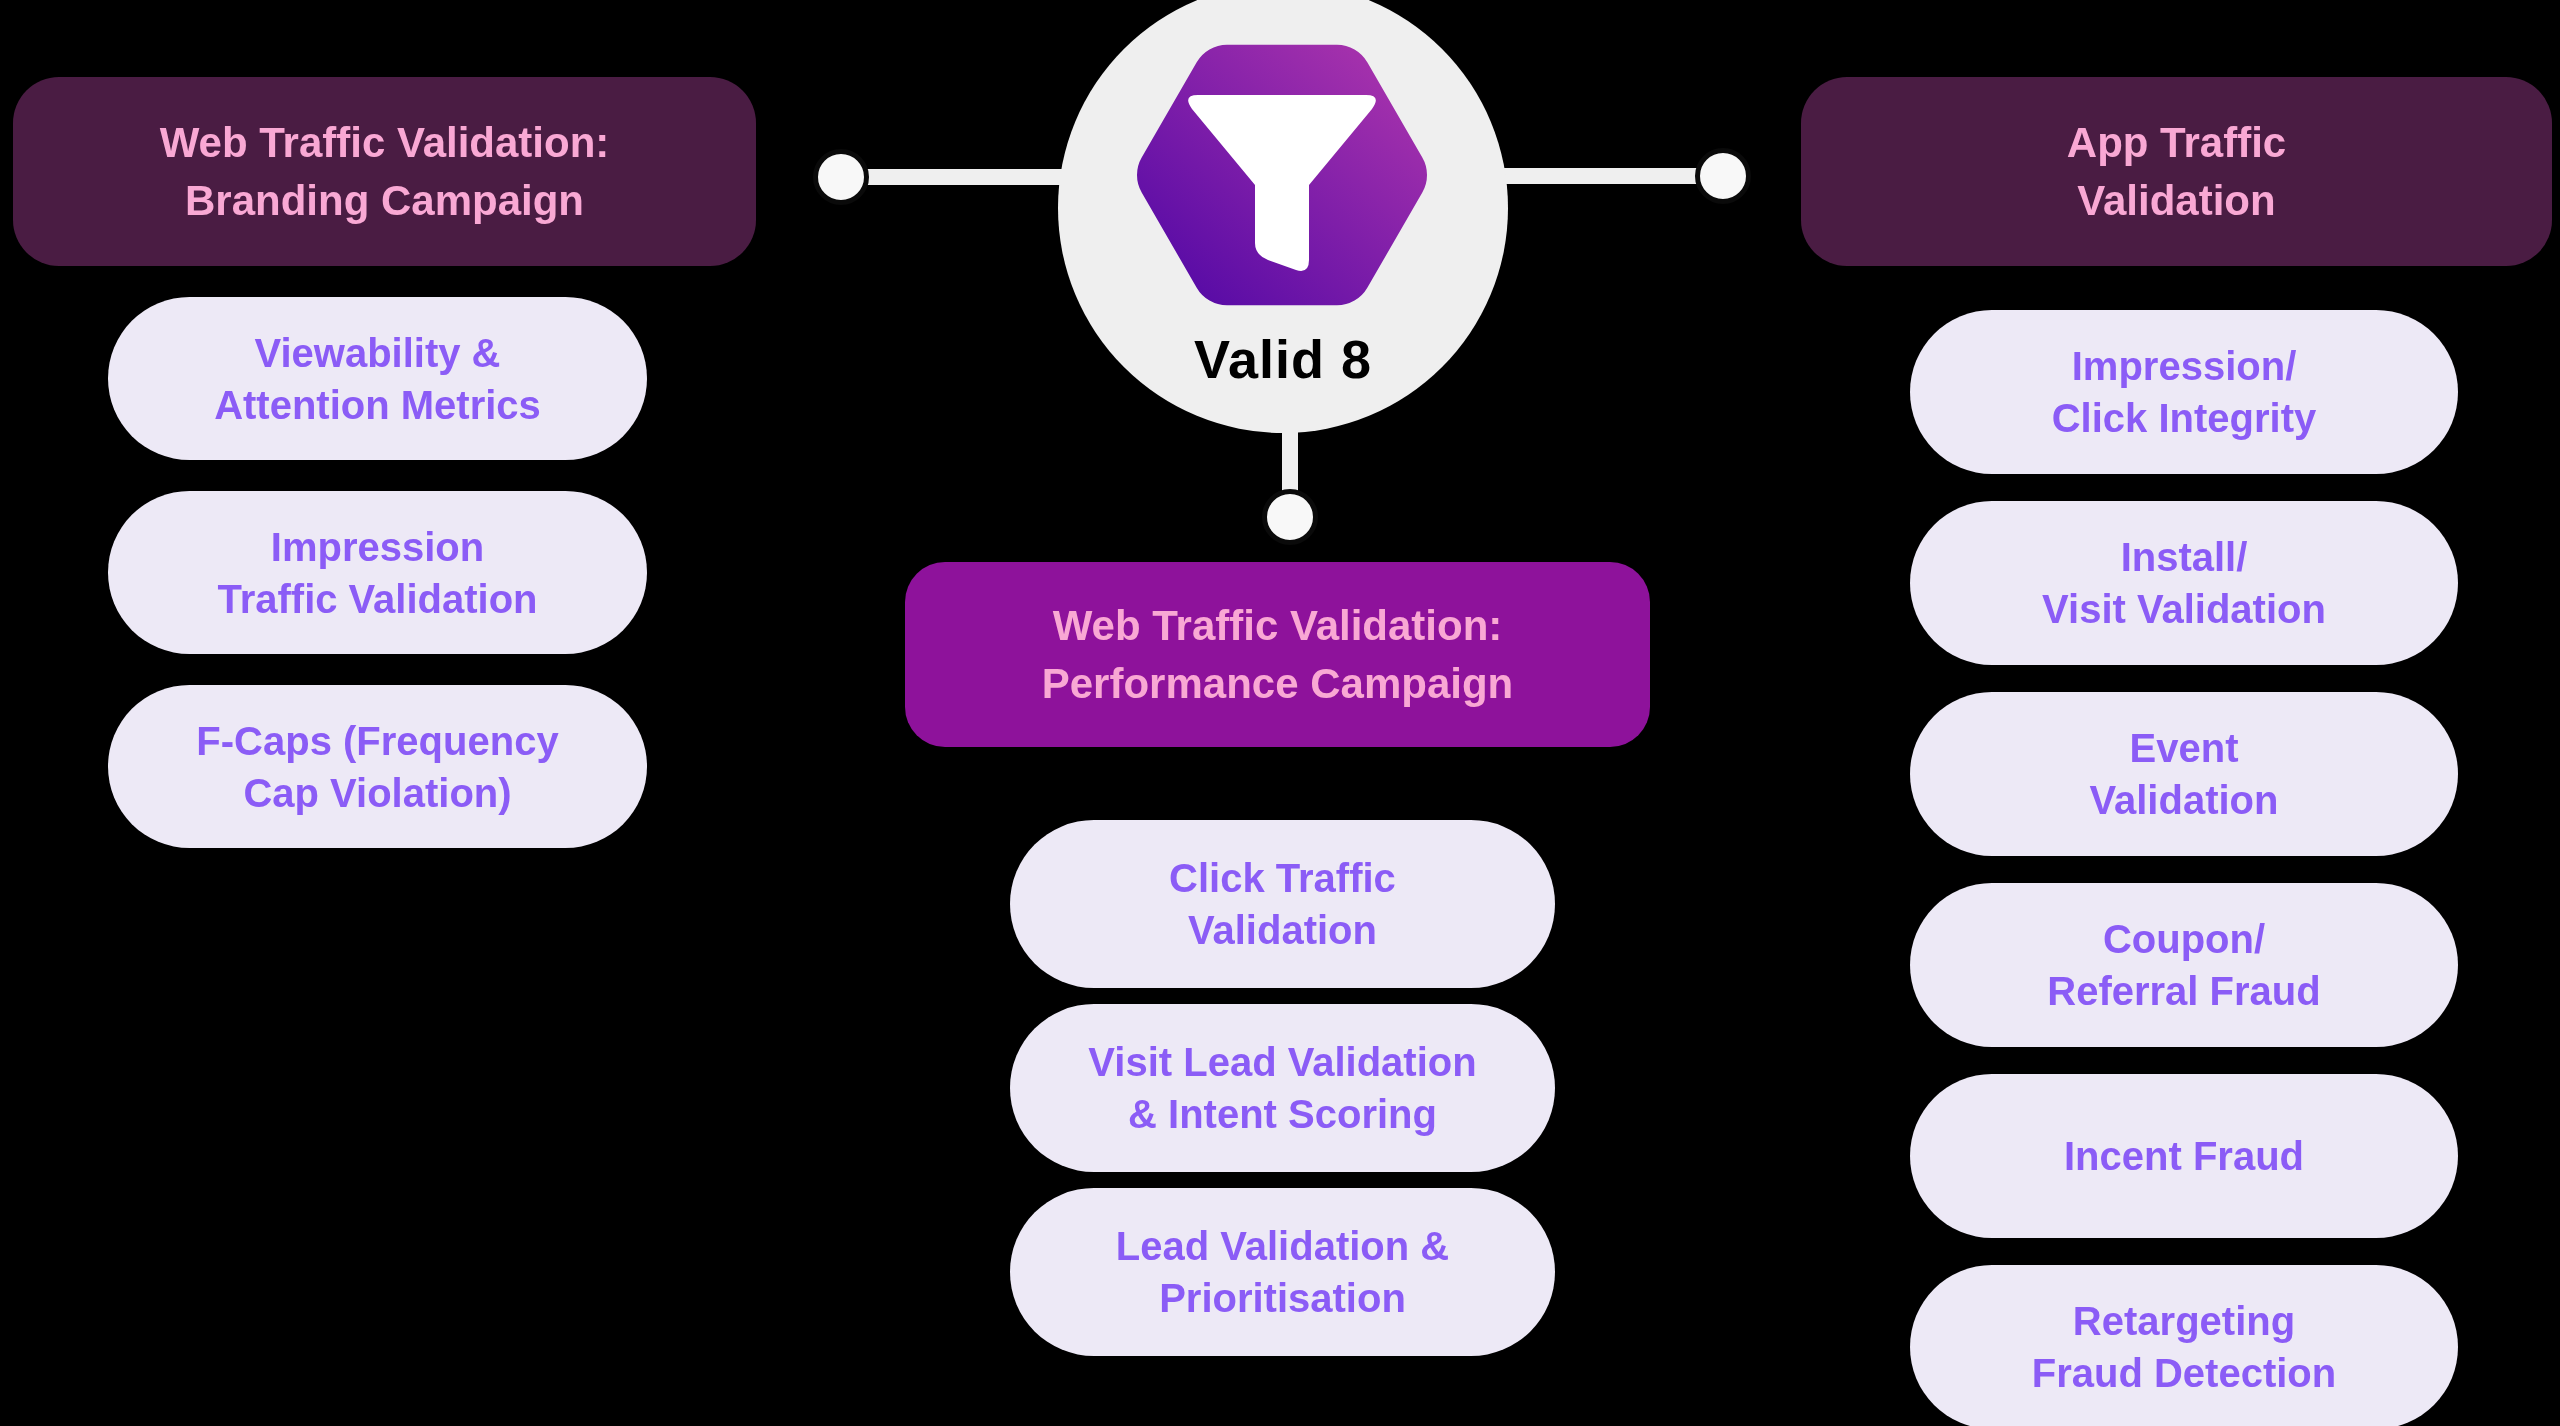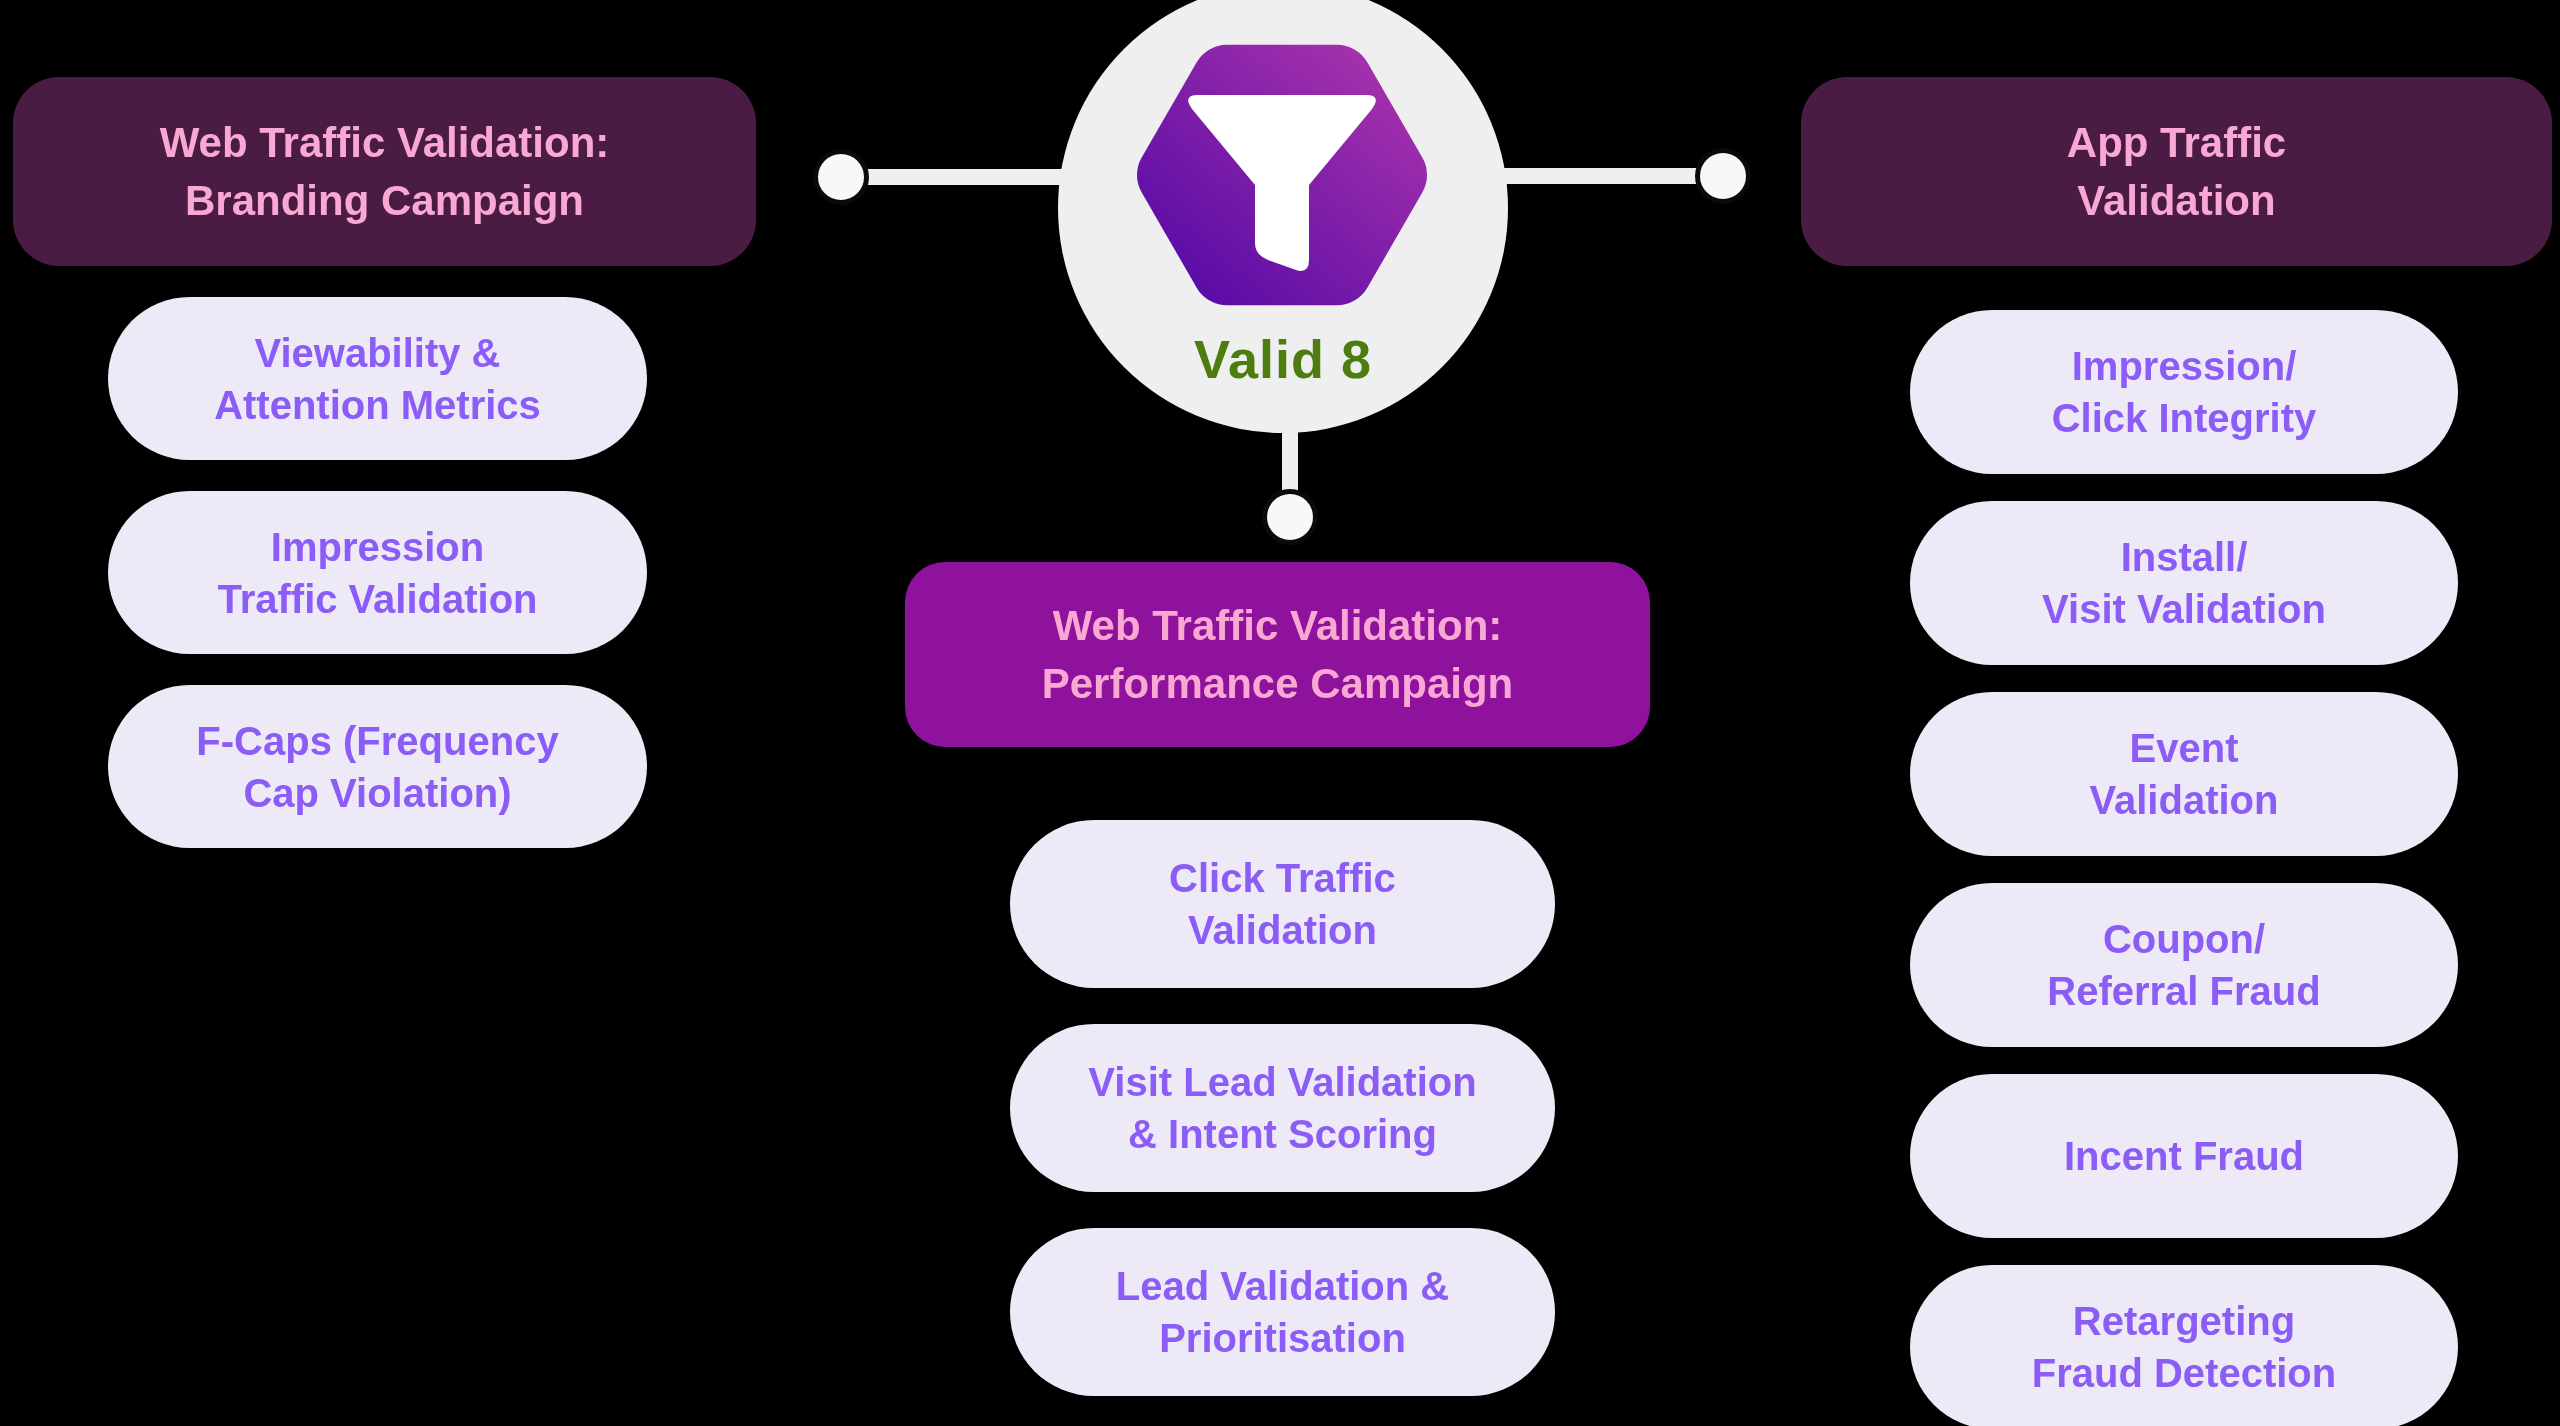--- a/index.html
+++ b/index.html
@@ -14,21 +14,21 @@
     line-height:1.38;border-radius:46px;white-space:pre-line;
   }
   .hdr-dark{background:#4A1C43;}
   .hdr-bright{background:#8E129B;}
   .hdr-left {left:13px;  top:77px;  width:743px;height:189px;}
   .hdr-right{left:1801px;top:77px;  width:751px;height:189px;}
   .hdr-mid  {left:905px; top:562px; width:745px;height:185px;border-radius:40px;}
   
   .col{position:absolute;display:flex;flex-direction:column;}
   .col-left {left:108px; top:297px;width:539px;gap:31px;}
-  .col-mid  {left:1010px;top:820px;width:545px;gap:36px;}
+  .col-mid  {left:1010px;top:820px;width:545px;gap:16px;}
   .col-right{left:1910px;top:310px;width:548px;gap:27px;}
   .pill{
     background:#EDE9F6;border-radius:84px;flex:none;
     display:flex;align-items:center;justify-content:center;text-align:center;
     color:#8b5cf6;font-weight:600;font-size:40px;line-height:1.3;white-space:pre-line;
   }
   .col-left  .pill{height:163px;}
   .col-mid   .pill{height:168px;}
   .col-right .pill{height:164px;}
   
@@ -44,21 +44,21 @@
   .node-right{left:1695px;top:148px;}
   .node-down {left:1262px;top:489px;}
   
   .center-circle{
     position:absolute;left:1058px;top:-17px;width:450px;height:450px;
     border-radius:50%;background:#EFEFEF;
   }
   .hex-logo{position:absolute;left:64px;top:42px;width:320px;height:300px;}
   .brand{
     position:absolute;left:0;top:345px;width:100%;text-align:center;
-    font-size:54px;font-weight:bold;color:#4d7c0f;letter-spacing:1px;
+    font-size:54px;font-weight:bold;color:#000000;letter-spacing:1px;
   }
 </style>
 </head>
 <body>
 
 <div class="stage">
 
   <div class="line line-left"></div>
   <div class="line line-right"></div>
   <div class="line line-down"></div>

